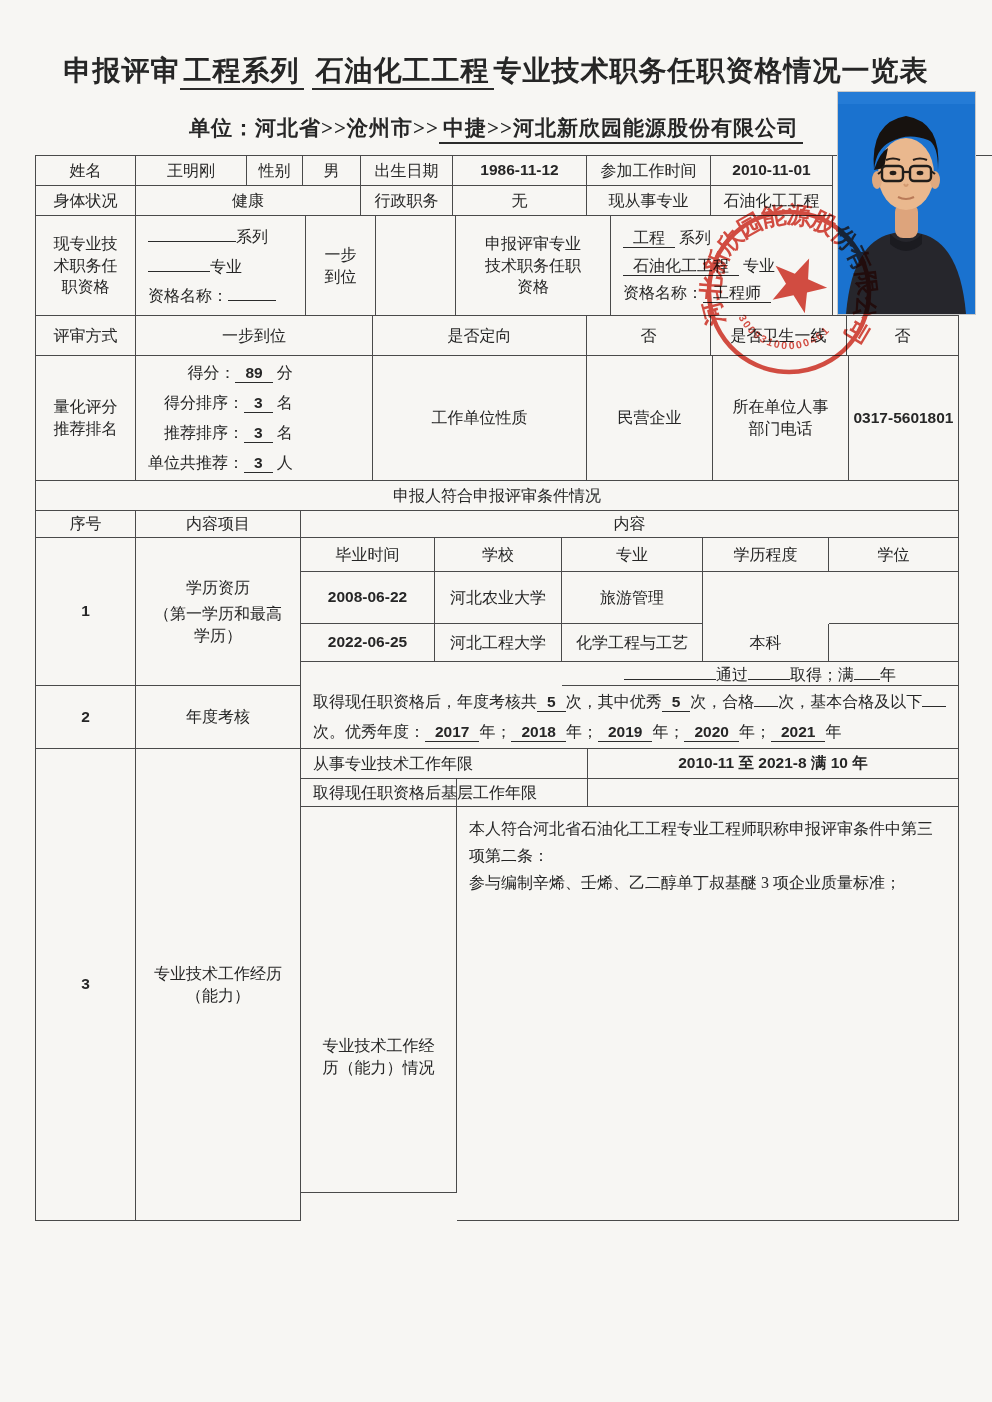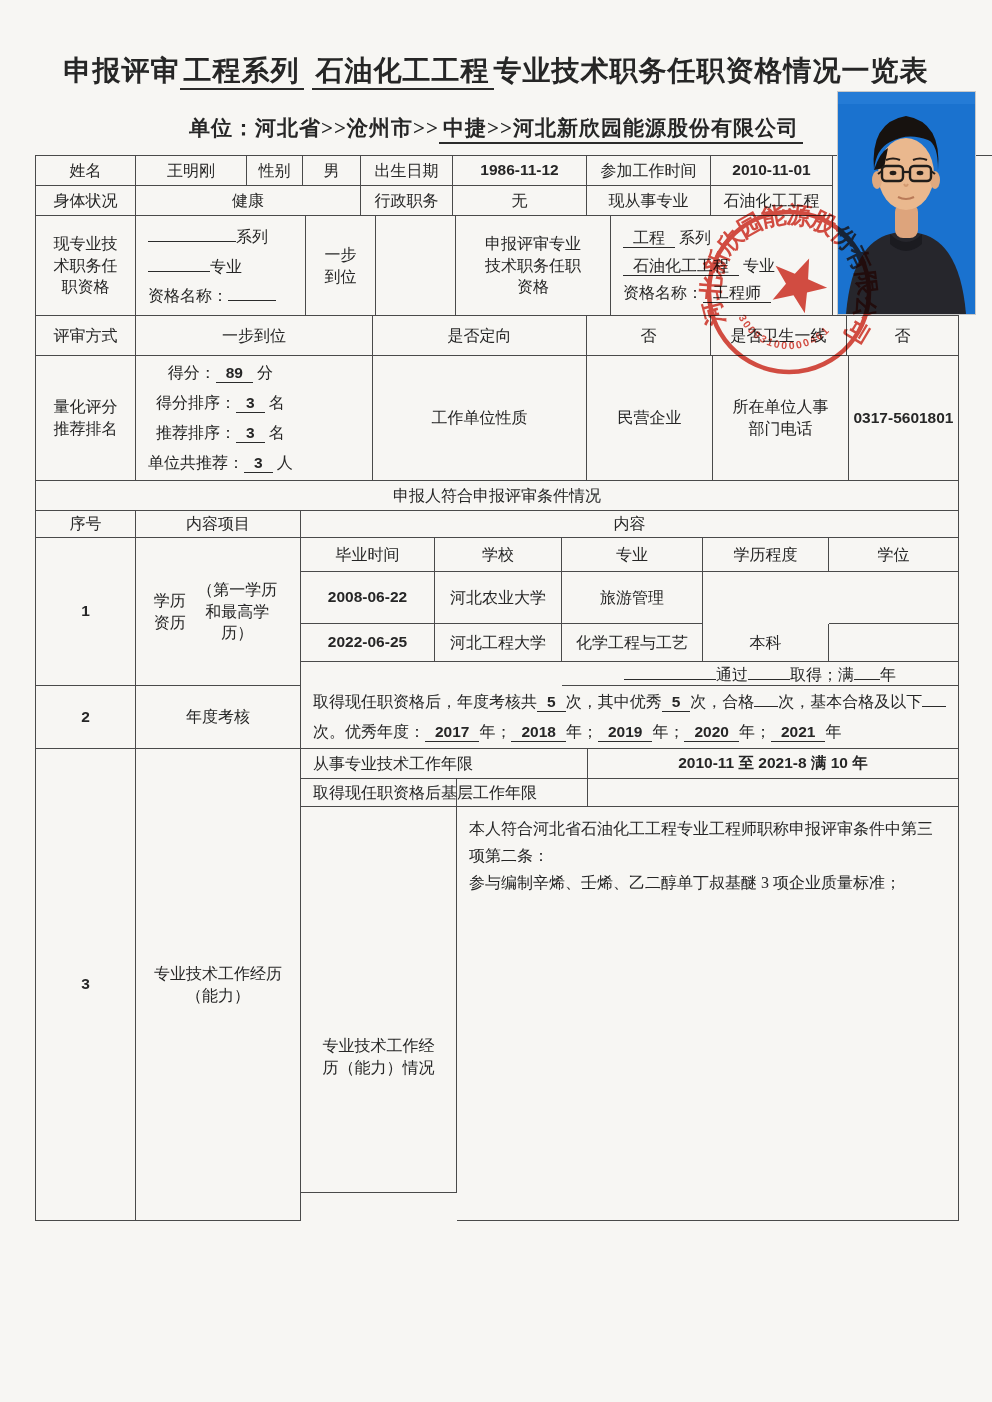--- a/index.html
+++ b/index.html
@@ -21,22 +21,22 @@
            padding:8px 12px;}
   .num{font-family:"Liberation Sans",sans-serif;font-weight:700;font-size:15.5px;}
   .numr{font-family:"Liberation Sans",sans-serif;font-weight:700;font-size:15.5px;
         word-break:break-all;}
   .uv{border-bottom:1.5px solid #2b2b2b;padding:0 10px 1px 10px;}
   .uvn{border-bottom:1.5px solid #2b2b2b;padding:0 10px 1px 10px;
        font-family:"Liberation Sans",sans-serif;font-weight:700;font-size:15.5px;}
   .bl{display:inline-block;border-bottom:1.5px solid #2b2b2b;height:1.05em;
       vertical-align:baseline;}
   .lines{display:flex;flex-direction:column;gap:6px;align-items:flex-start;}
-  .clines{display:flex;flex-direction:row;gap:5px;align-items:center;}
-  .score-lines{display:flex;flex-direction:column;gap:8px;align-items:center;
+  .clines{display:flex;flex-direction:column;gap:5px;align-items:center;}
+  .score-lines{display:flex;flex-direction:column;gap:8px;align-items:flex-end;
       font-size:16px;}
   .photo{position:absolute;left:838px;top:92px;width:137px;height:222px;
          box-shadow:0 0 0 1px #c9c9c9;}
   .seal{position:absolute;left:689px;top:192px;width:200px;height:200px;
         opacity:.88;mix-blend-mode:multiply;pointer-events:none;}
   .wrapnarrow{display:inline-block;}
 </style>
 </head>
 <body>
 

